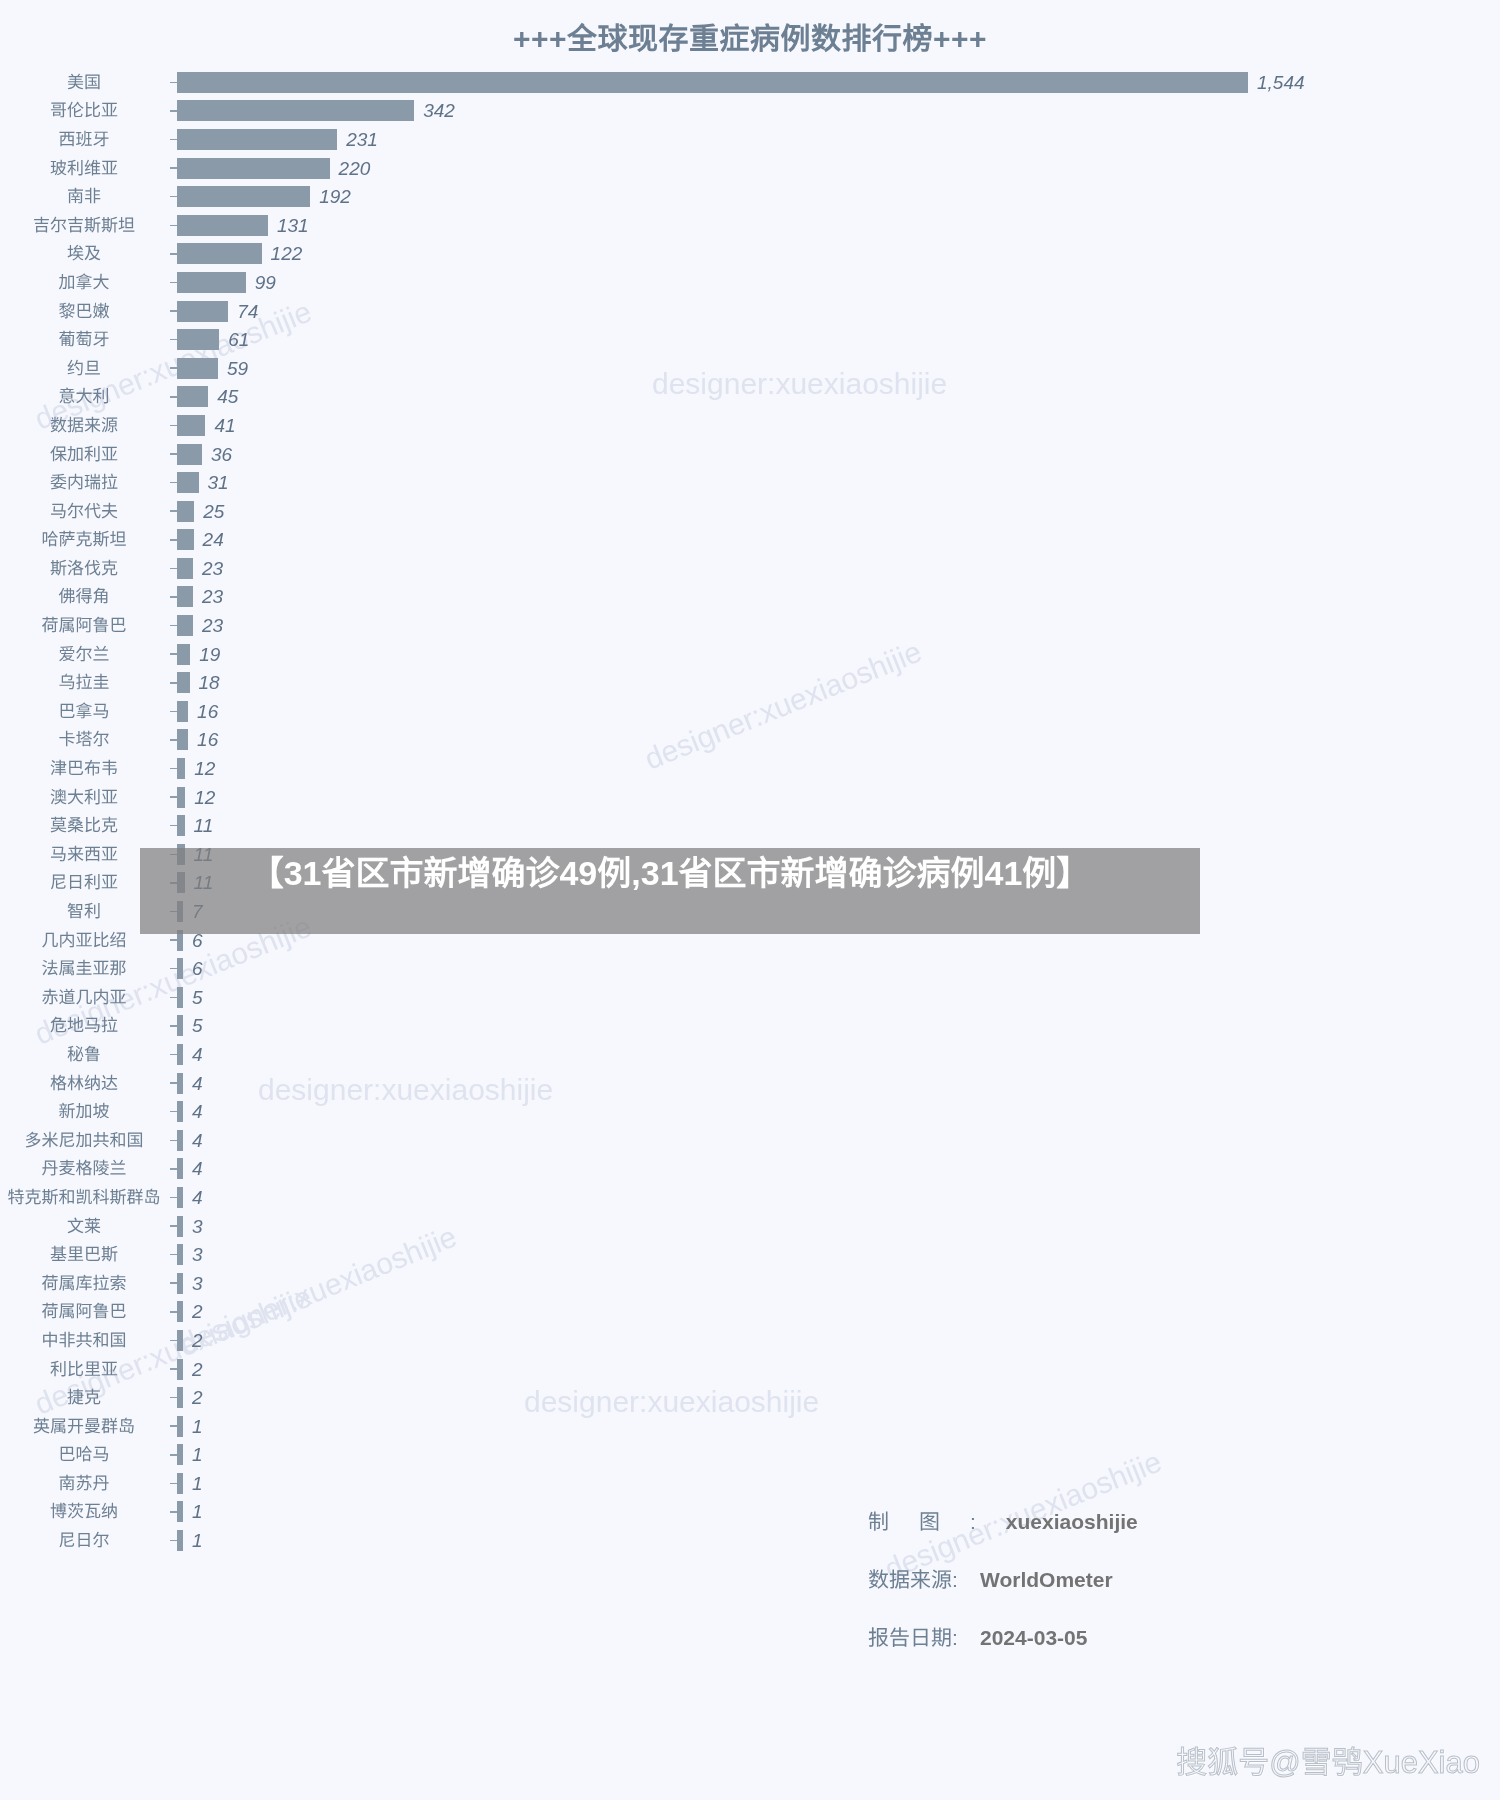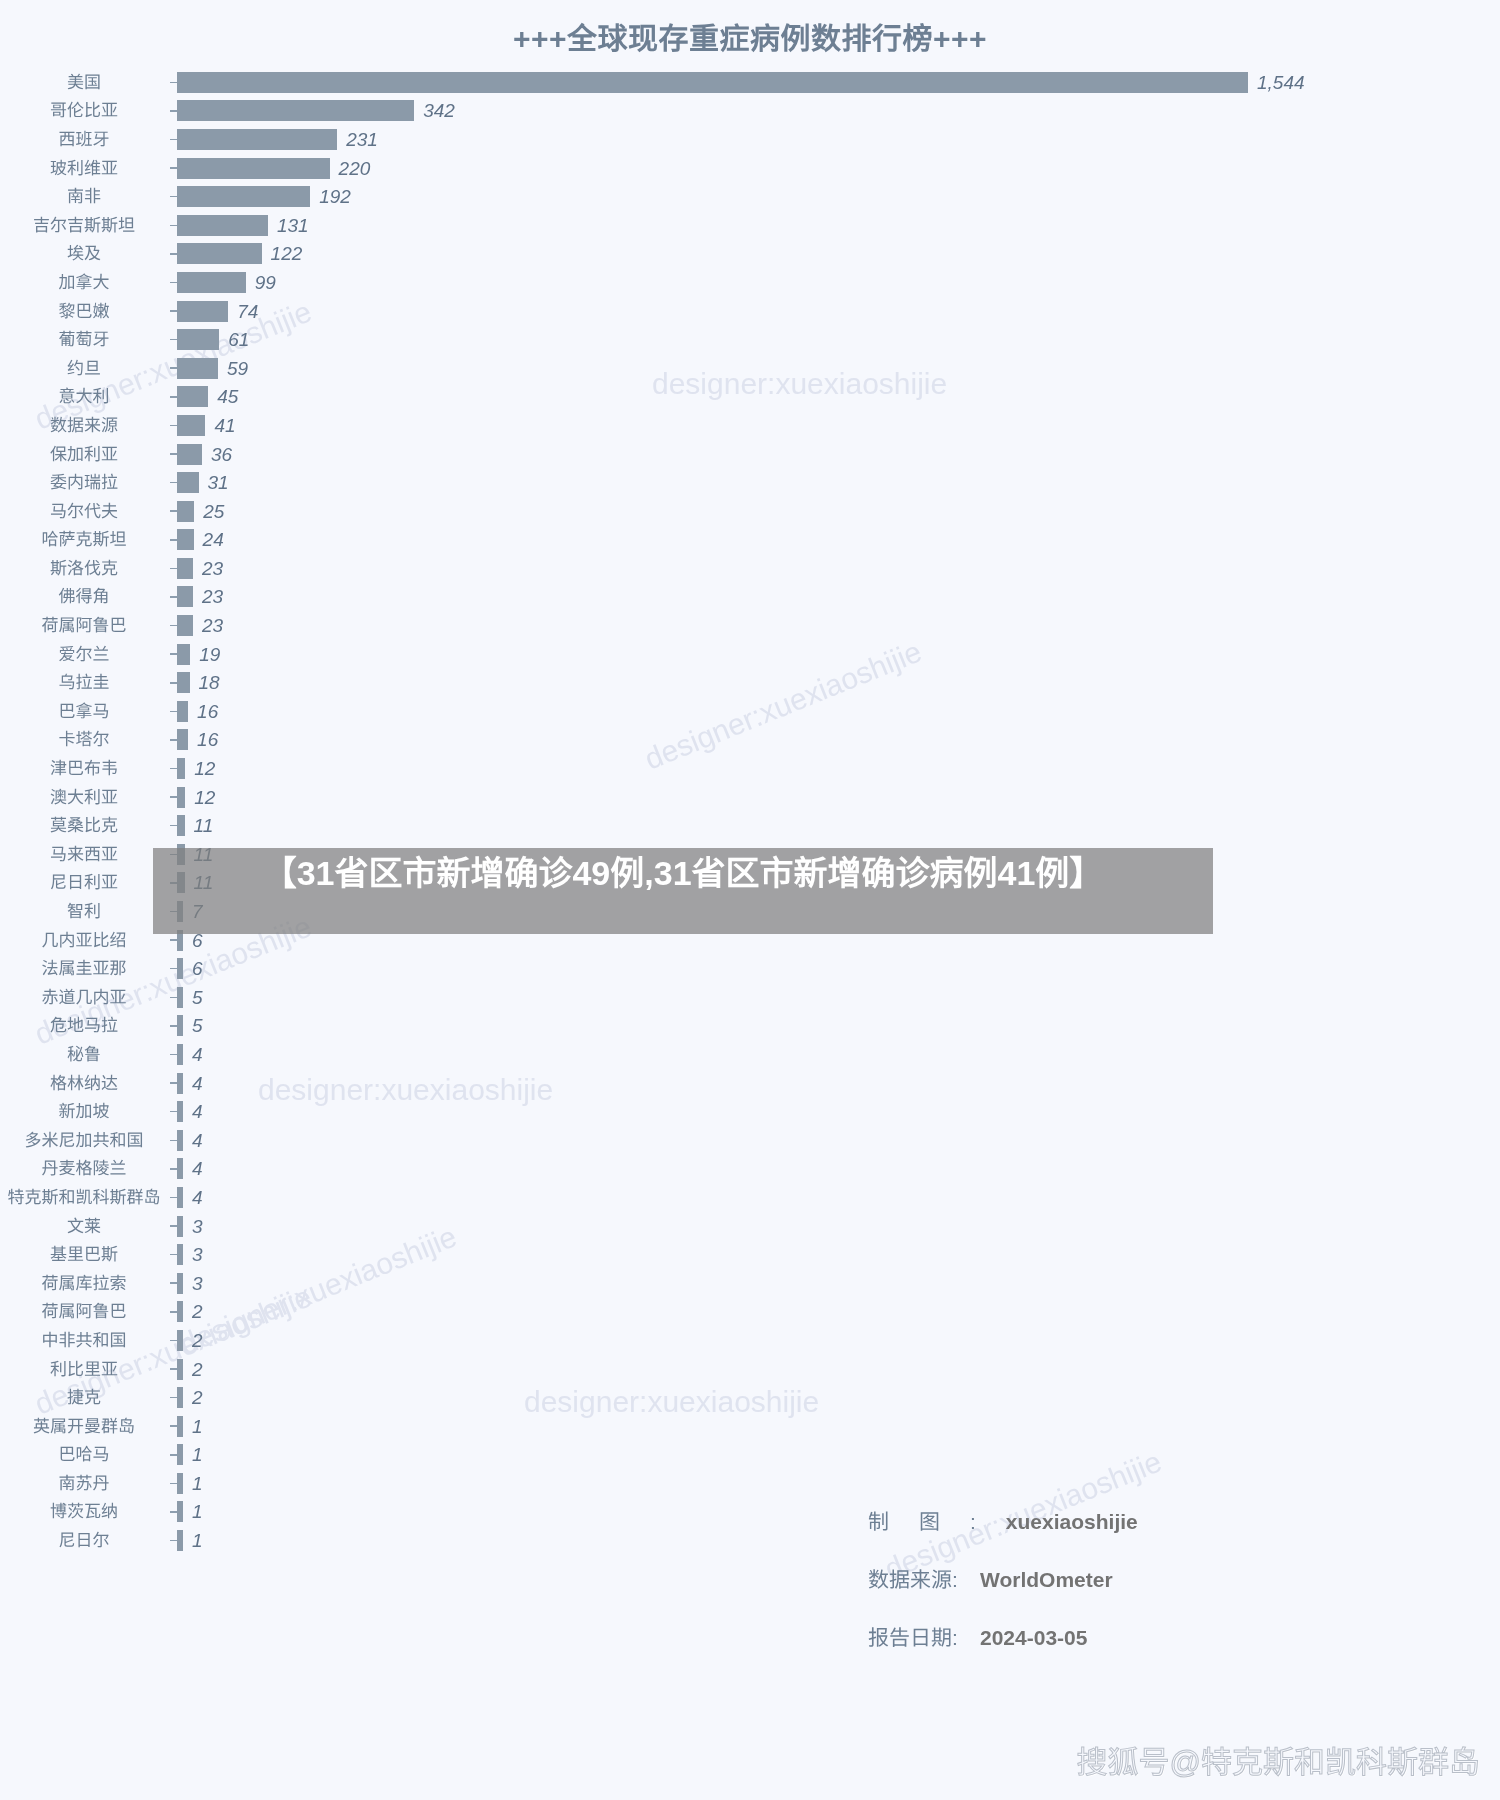--- a/index.html
+++ b/index.html
@@ -117,21 +117,21 @@
     display: inline-block;
   }
   .meta-key.spaced {
     letter-spacing: 30px;
   }
   .meta-val { color: #737373; font-weight: bold; }
 
   
   #overlay-banner {
     position: absolute;
-    left: 153px;
+    left: 140px;
     top: 848px;
     width: 1060px;
     min-height: 86px;
     background: rgba(128,128,128,0.72);
     z-index: 6;
     padding: 4px 8px 10px 8px;
     box-sizing: border-box;
     display: block;
   }
   #overlay-text {
@@ -605,15 +605,15 @@
     <div class="meta-row">
       <span class="meta-key">报告日期:</span>
       <span class="meta-val">2024-03-05</span>
     </div>
   </div>
 
   <div id="overlay-banner">
     <div id="overlay-text">【31省区市新增确诊49例,31省区市新增确诊病例41例】</div>
   </div>
 
-  <div id="site-watermark">搜狐号@特克斯和凯科斯群岛</div>
+  <div id="site-watermark">搜狐号@雪鸮XueXiao</div>
 
 </div>
 
 </body></html>

